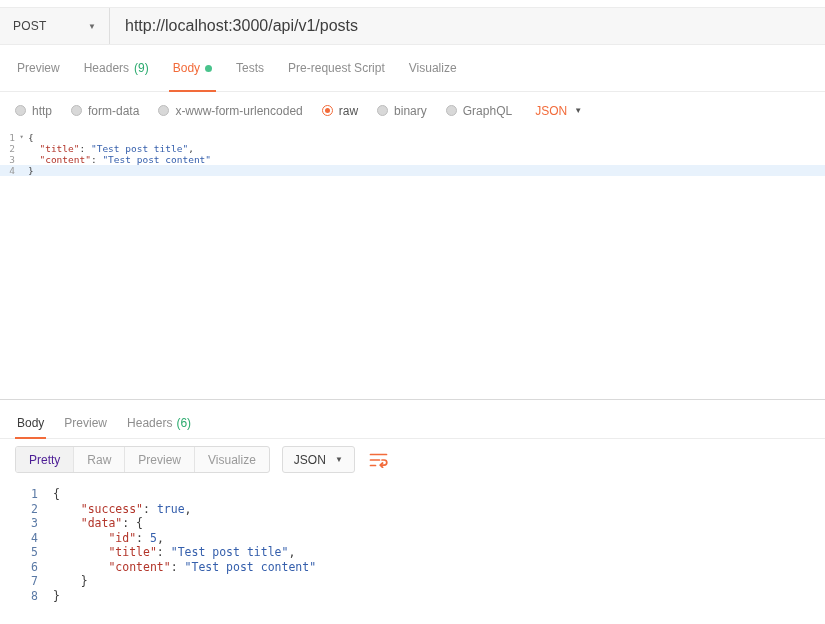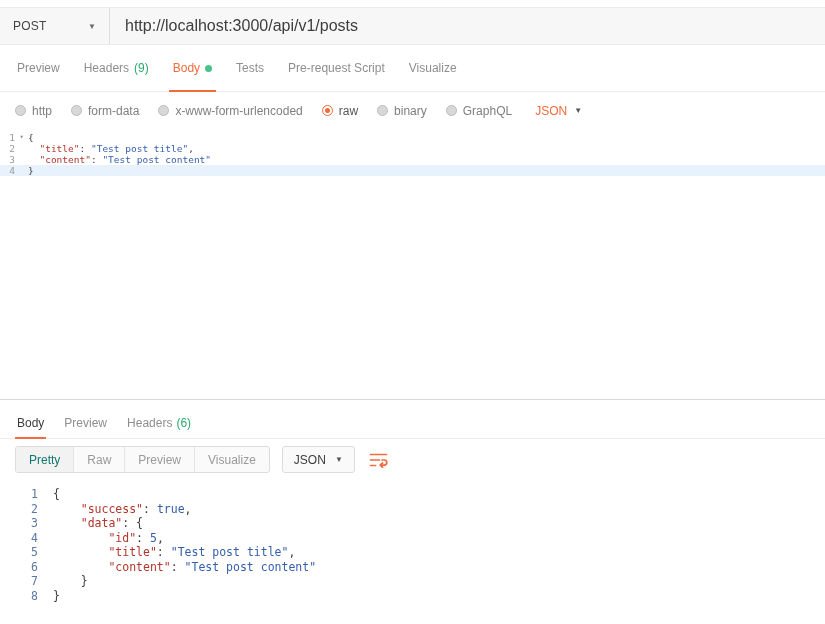--- a/index.html
+++ b/index.html
@@ -112,21 +112,21 @@
   .res-toolbar { display:flex; align-items:center; height:41px; flex:none; padding:0 15px; }
   .view-group {
     display:flex; align-items:stretch; height:27px;
     border:1px solid #dcdcdc; border-radius:3px; overflow:hidden; background:#fafafa;
   }
   .view-item {
     display:flex; align-items:center; padding:0 13px;
     font-size:12px; color:#9a9a9a; border-right:1px solid #e4e4e4; cursor:pointer;
   }
   .view-item:last-child { border-right:none; }
-  .view-item.active { color:#0f766e; background:#f2f2f2; }
+  .view-item.active { color:#4c1d95; background:#f2f2f2; }
   .lang-box {
     display:flex; align-items:center; gap:9px; height:27px; margin-left:12px;
     border:1px solid #dcdcdc; border-radius:3px; padding:0 11px;
     background:#fafafa; color:#3c3c3c; cursor:pointer;
   }
   .lang-box .chev { font-size:8px; color:#555; }
   .wrap-btn { margin-left:14px; display:flex; align-items:center; cursor:pointer; }
 
   
   .res-code {

